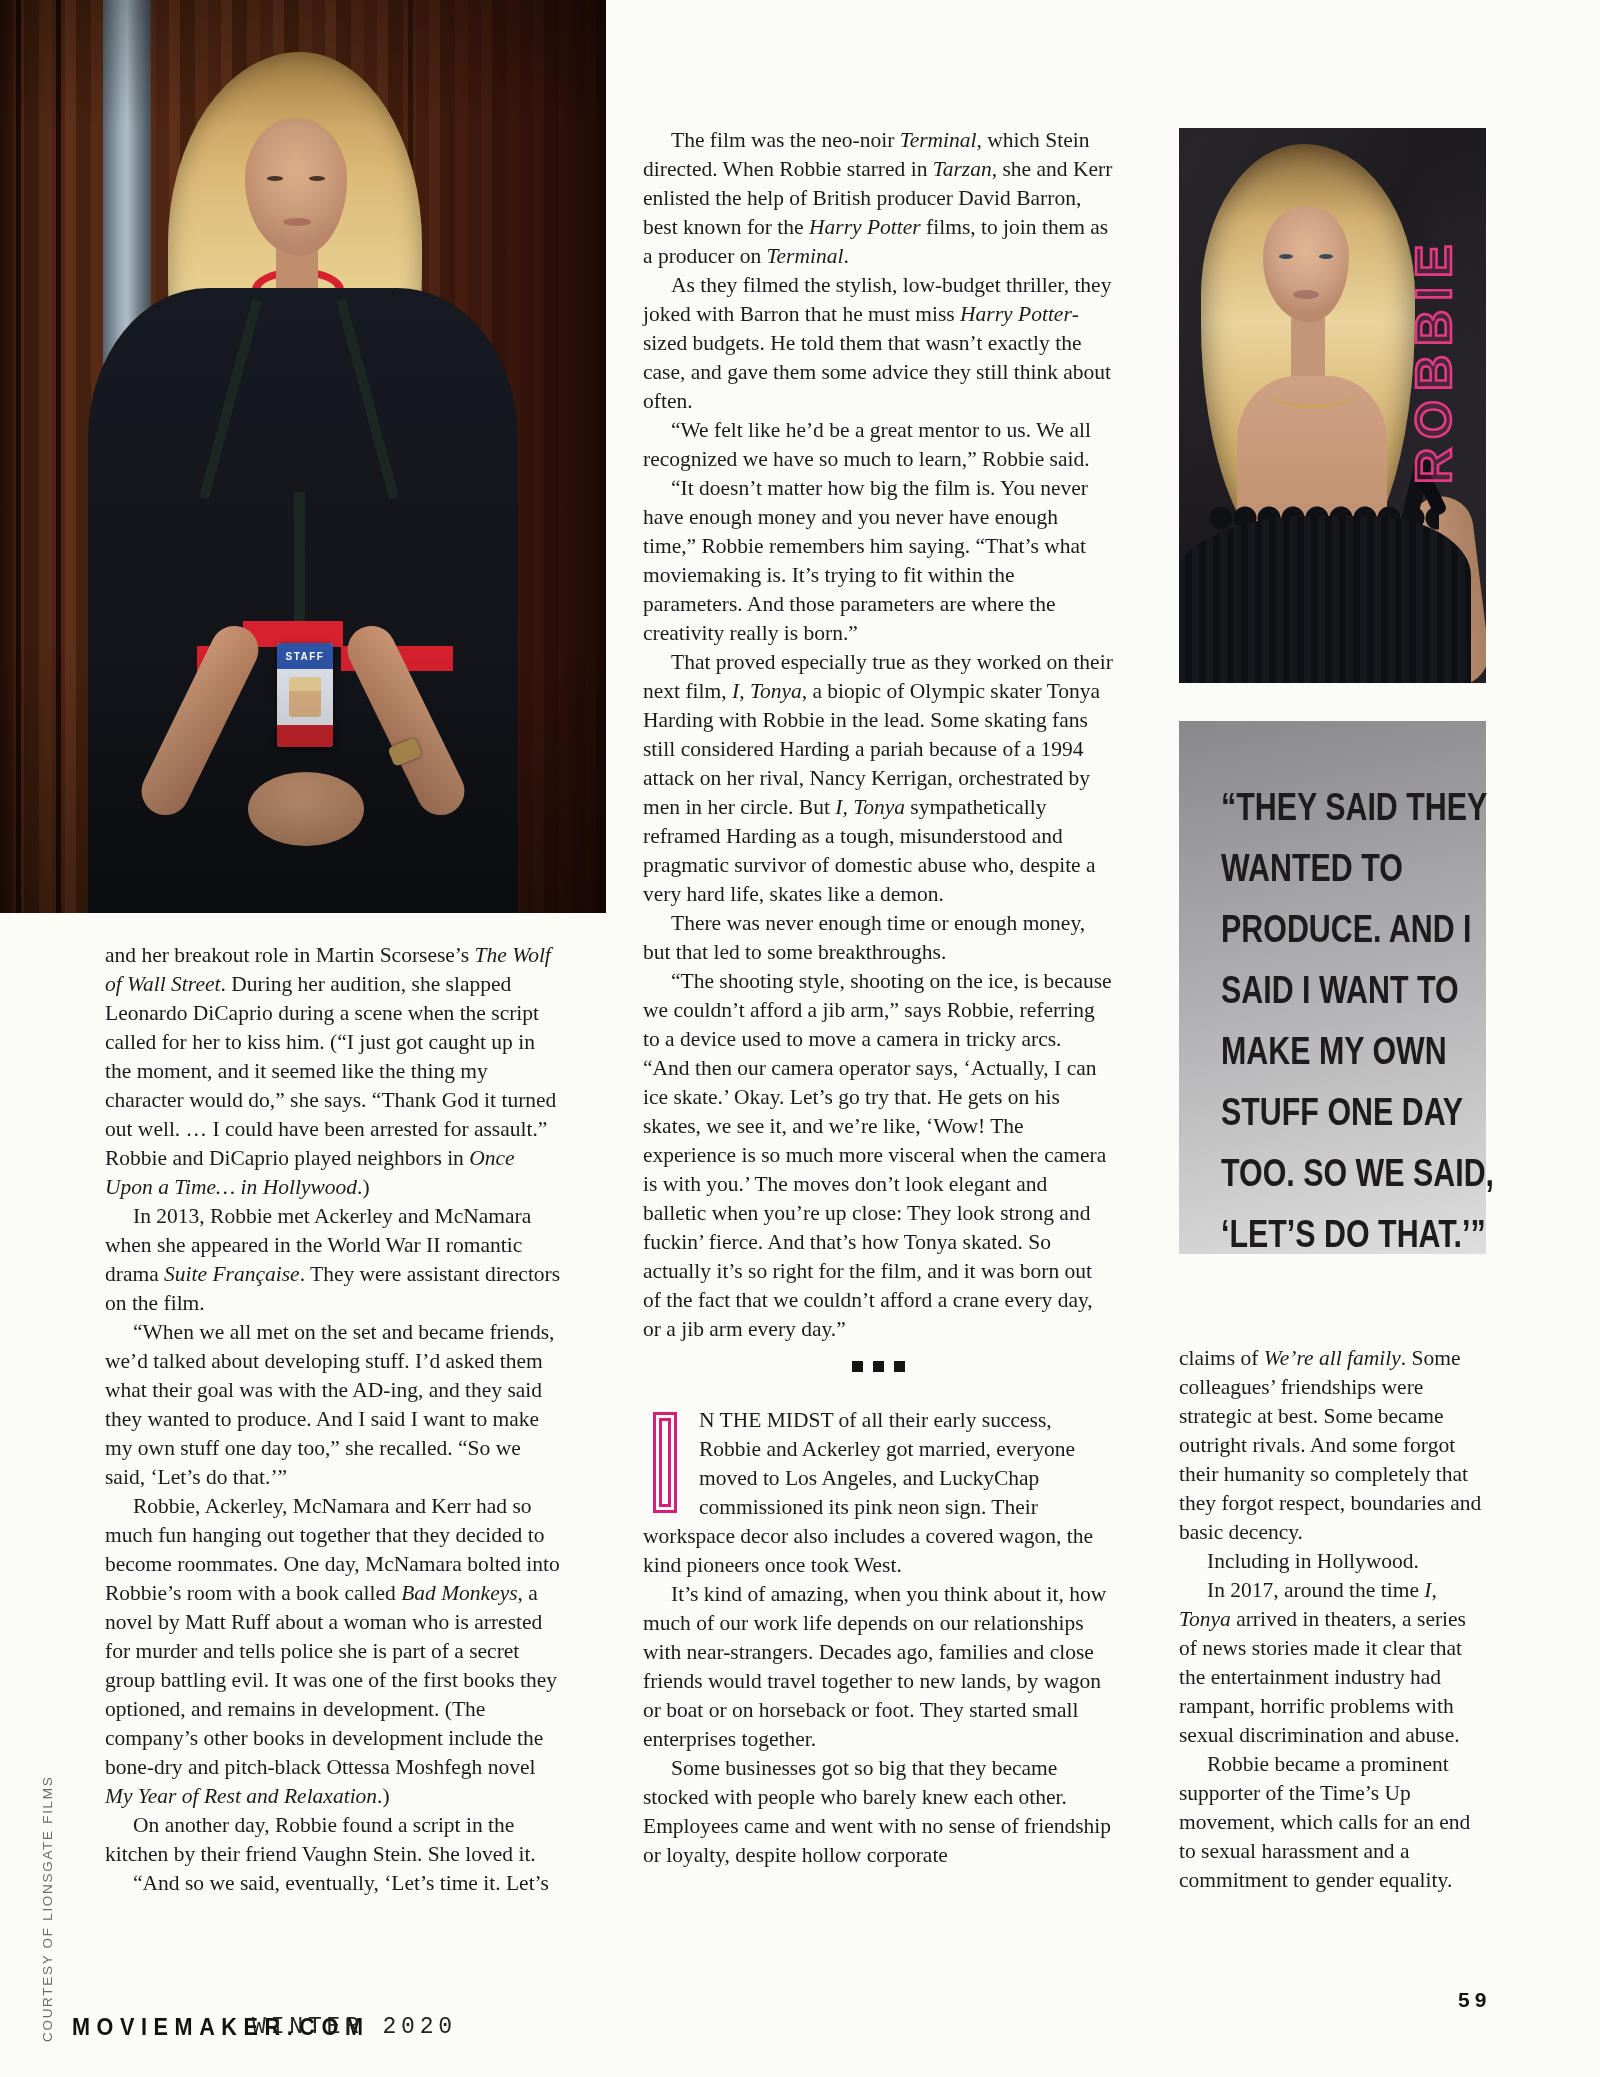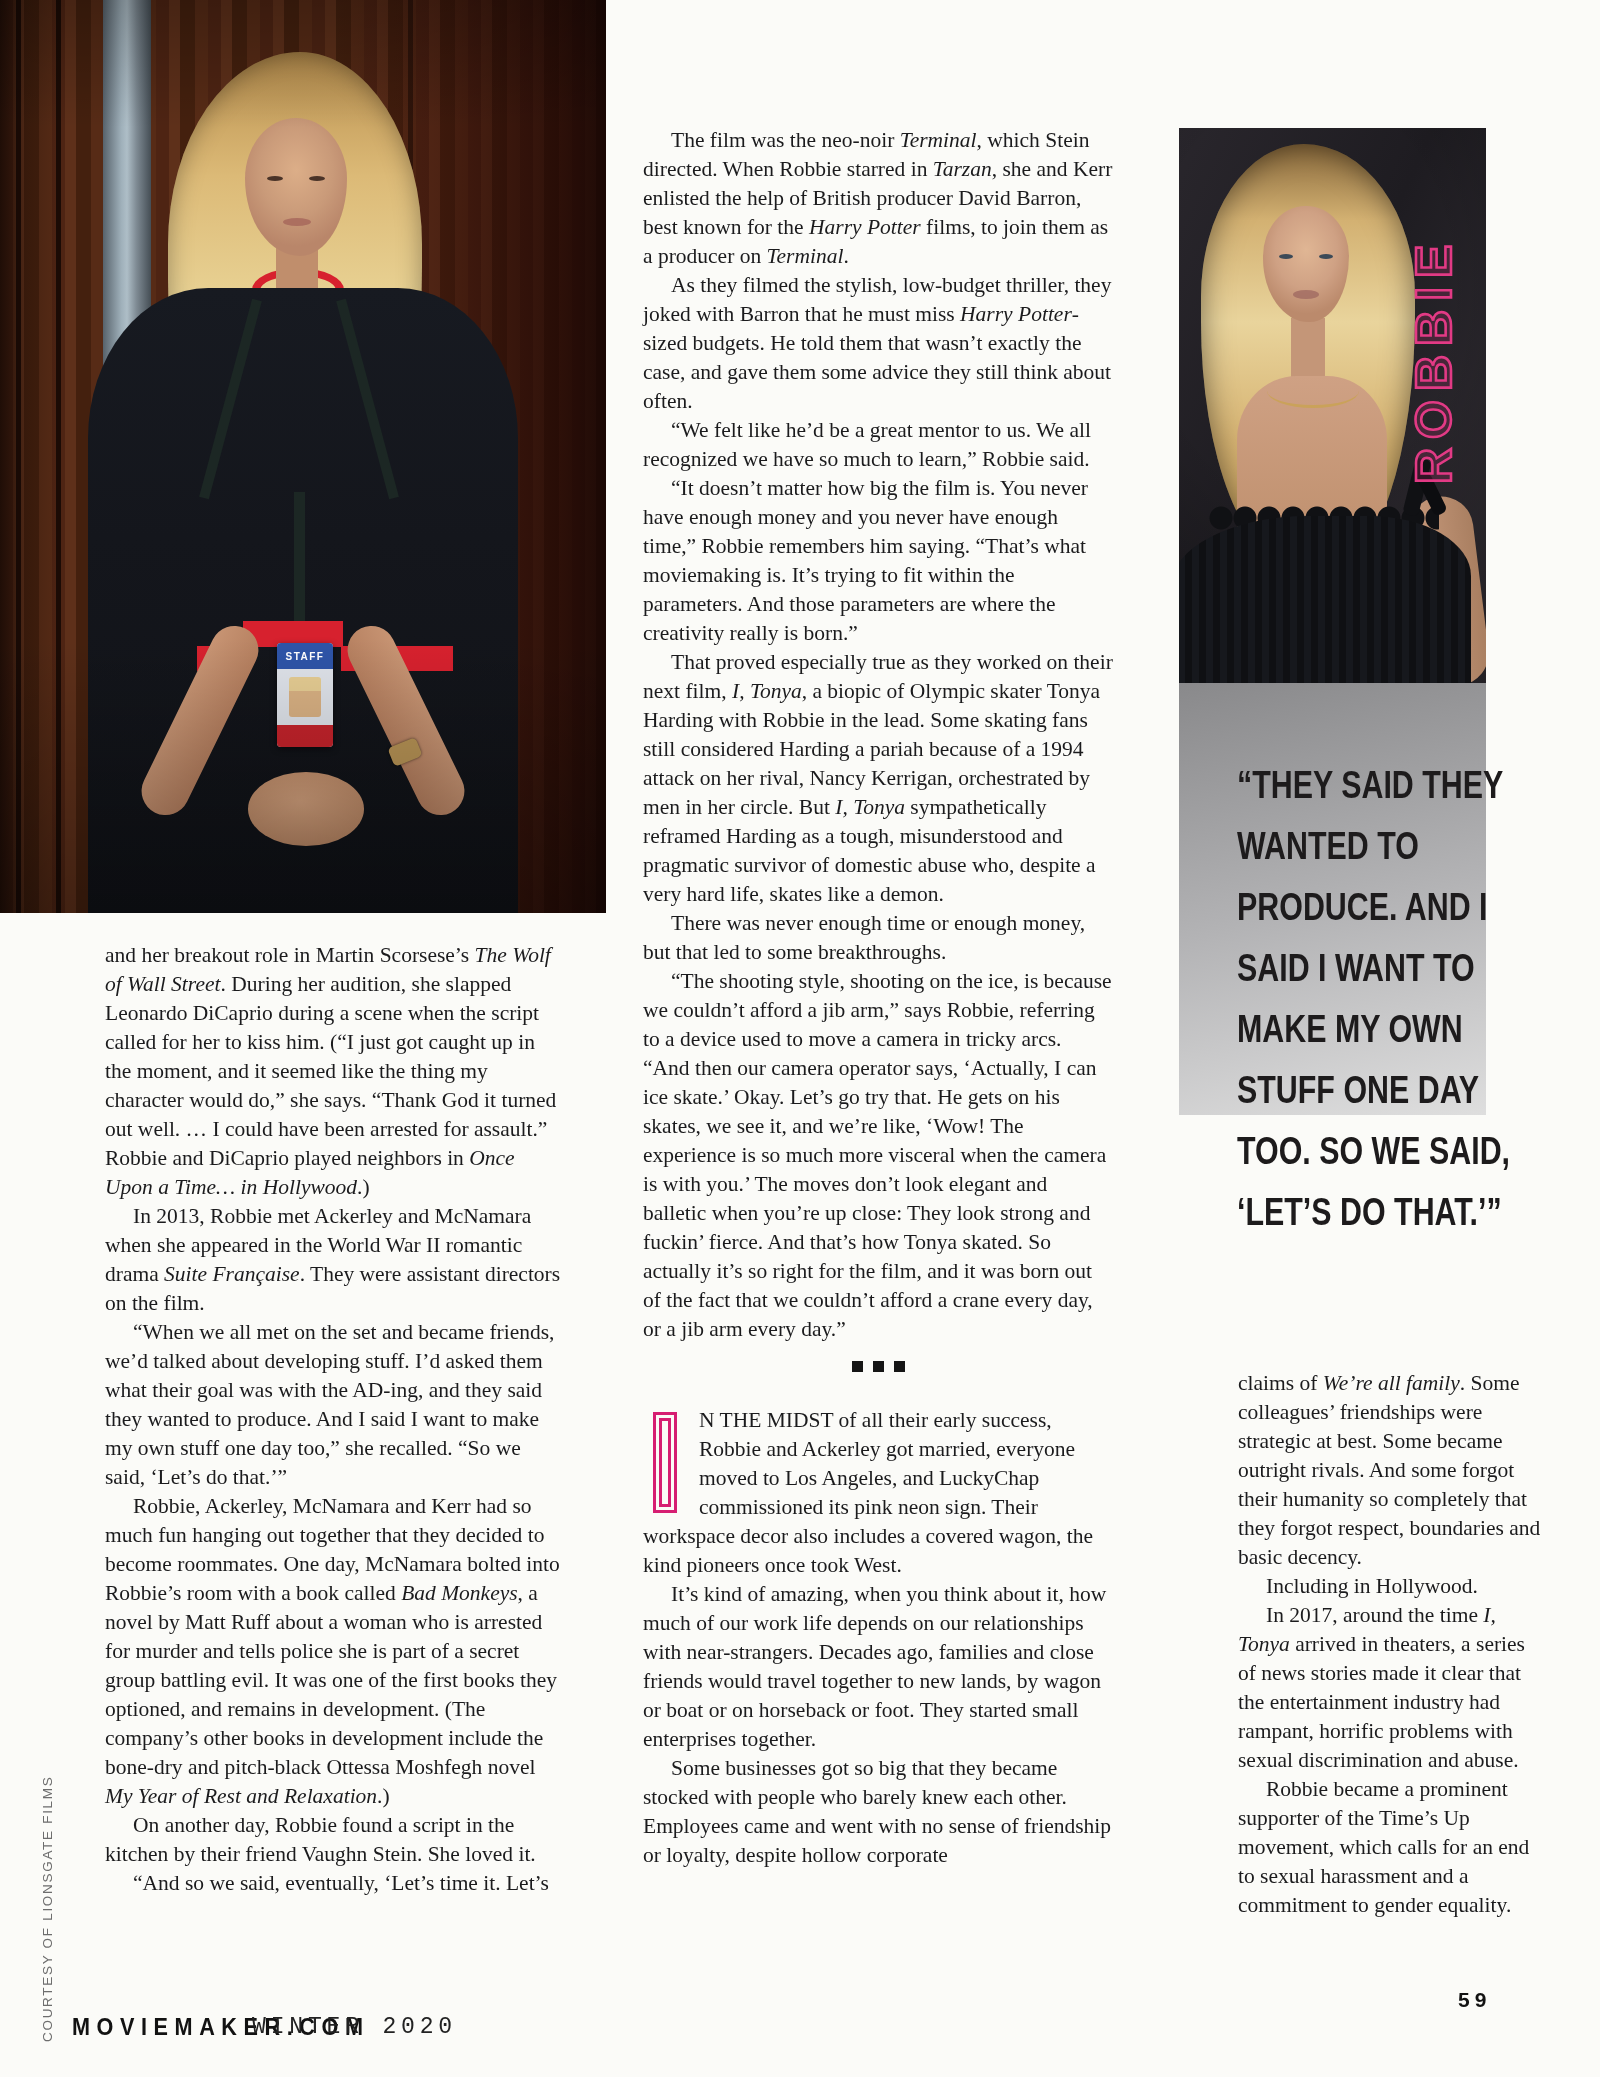--- a/index.html
+++ b/index.html
@@ -57,21 +57,21 @@
       background:radial-gradient(60% 60% at 45% 40%,#d3a17d,#bd8a67);}
   .watch{position:absolute;left:390px;top:742px;width:30px;height:20px;border-radius:5px;
       background:#b79355;transform:rotate(-22deg);box-shadow:0 0 3px rgba(0,0,0,.6);}
 
   
   .col{position:absolute;font-size:21.5px;line-height:29px;}
   .col p{margin:0;}
   .col p.ind{text-indent:28px;}
   .col-left{left:105px;top:941px;width:458px;}
   .col-mid{left:643px;top:126px;width:470px;}
-  .col-right{left:1238px;top:1344px;width:309px;margin-top:25px;}
+  .col-right{left:1179px;top:1344px;width:309px;}
 
   .sect-break{height:36px;display:flex;align-items:center;justify-content:center;gap:10px;margin-top:4px;}
   .sq{width:11px;height:11px;background:#151515;display:block;}
 
   .midst{margin-top:22px;}
   .dropcap{float:left;width:28px;height:87px;margin:6px 18px 0 10px;position:relative;}
   .dc-o{position:absolute;left:0;top:0;width:24px;height:101px;border:3px solid #d61e72;box-sizing:border-box;}
   .dc-i{position:absolute;left:3px;top:3px;width:12px;height:89px;border:3px solid #d61e72;box-sizing:border-box;}
 
   
@@ -105,23 +105,23 @@
   .bow2{position:absolute;left:246px;top:344px;width:14px;height:44px;background:#0c0d10;
       transform:rotate(-26deg);border-radius:6px;}
   .arm-r{position:absolute;left:238px;top:368px;width:64px;height:190px;border-radius:32px;
       background:linear-gradient(90deg,#c99b7d,#a97f61);transform:rotate(-7deg);}
   .robbie-neon{position:absolute;left:226px;top:36px;height:320px;width:64px;
       writing-mode:vertical-rl;transform:rotate(180deg);
       font-family:"Liberation Sans",sans-serif;font-weight:900;font-size:50px;letter-spacing:9px;
       color:rgba(226,58,133,.18);-webkit-text-stroke:2.6px #e23a85;}
 
   
-  .pull-quote{position:absolute;left:1179px;top:683px;width:307px;height:432px;
+  .pull-quote{position:absolute;left:1179px;top:721px;width:307px;height:533px;
       background:linear-gradient(168deg,#89898b 0%,#b3b3b5 52%,#dedede 100%);
-      padding:16px;box-sizing:border-box;}
+      padding:0;box-sizing:border-box;}
   .ql{font-family:"Liberation Sans",sans-serif;font-weight:800;font-size:38px;line-height:61px;
       color:#1d1b1c;transform:scaleX(.8);transform-origin:left center;white-space:nowrap;
       margin-left:42px;}
   .ql:first-child{margin-top:56px;}
 
   
   .footer-site{position:absolute;left:72px;top:2014px;font-family:"Liberation Sans",sans-serif;
       font-weight:800;font-size:23px;letter-spacing:7px;color:#121212;transform:scaleX(.94);transform-origin:left;}
   .footer-issue{position:absolute;left:252px;top:2013px;font-family:"Liberation Mono",monospace;
       font-weight:400;font-size:24px;letter-spacing:5px;color:#222;transform:scaleX(.96);transform-origin:left;}

